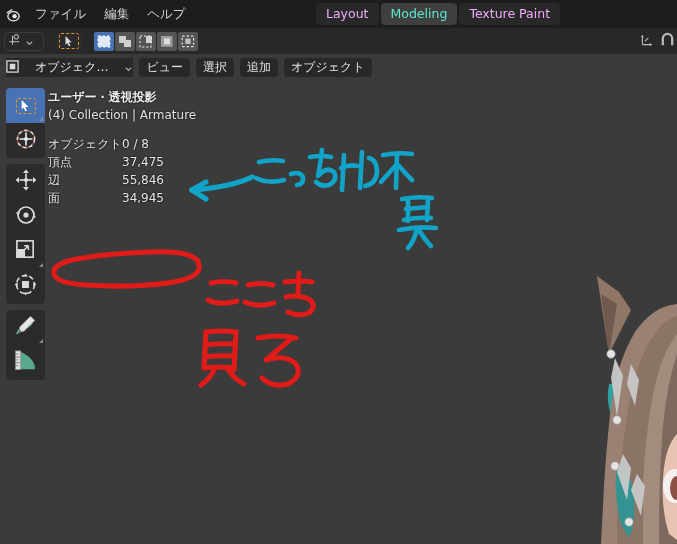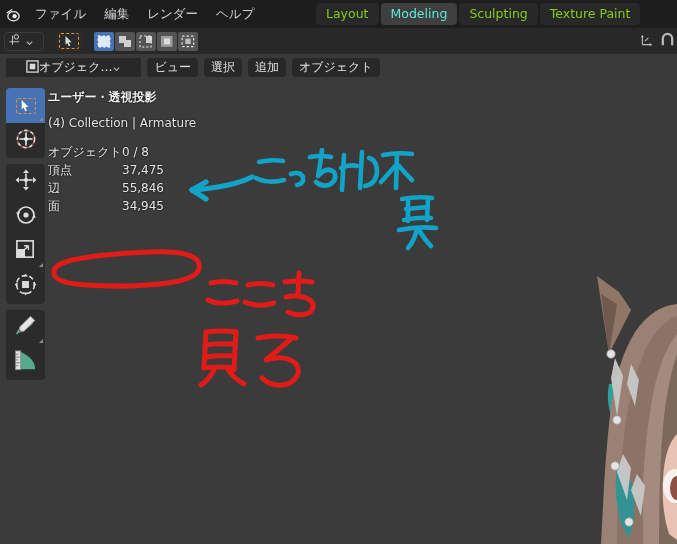--- a/index.html
+++ b/index.html
@@ -27,21 +27,21 @@
     color: #d2d2d2; font-size: 12.5px; padding: 0 9px; line-height: 28px;
     white-space: nowrap; cursor: default;
   }
 
   .wstabs {
     position: absolute; left: 316px; top: 3px; height: 22px;
     display: flex; align-items: center; gap: 2px;
   }
   .wstab {
     height: 22px; line-height: 22px; padding: 0 10px;
-    font-size: 12.5px; color: #84cc16; background: #282828;
+    font-size: 12.5px; color: #f0abfc; background: #282828;
     border-radius: 4px; white-space: nowrap;
   }
   .wstab.active { background: #3f3f3f; color: #5eead4; }
 
   
   .row2 {
     position: absolute; left: 0; top: 28px; width: 677px; height: 26px;
     background: #282828; display: flex; align-items: center;
   }
   .editor-select {
@@ -79,21 +79,21 @@
   }
 
   
   .row3 {
     position: absolute; left: 0; top: 0; width: 677px; height: 26px;
     display: flex; align-items: center; background: #3a3a3a;
   }
   .mode-select {
     margin-left: 6px; height: 19px; background: #282828;
     border-radius: 0; display: flex; align-items: center;
-    padding: 0 20px; gap: 0;
+    padding: 0 0; gap: 16px;
   }
   .mode-select-label {
     color: #e2e2e2; font-size: 12px; white-space: nowrap;
   }
   .vmenu {
     margin-left: 6px; height: 19px; line-height: 19px; padding: 0 7px;
     background: #282828; border-radius: 4px;
     color: #e2e2e2; font-size: 12px; white-space: nowrap;
   }
 
@@ -118,21 +118,21 @@
     border-bottom: 4px solid #8d8d8d;
   }
 
   
   .stats {
     position: absolute; left: 48px; top: 34px;
     color: #e6e6e6; font-size: 12px; line-height: 18px;
     text-shadow: 0 0 2px #000;
   }
   .stats .line1 { font-size: 12px; font-weight: bold; color: #f0f0f0; }
-  .stats .line2 { font-size: 12px; color: #e4e4e4; margin-top: 8px; }
+  .stats .line2 { font-size: 12px; color: #e4e4e4; }
   .stats-table { margin-top: 11px; }
   .stats-row { display: flex; height: 18px; align-items: center; }
   .stats-key { width: 74px; white-space: nowrap; }
   .stats-val { white-space: nowrap; }
 
   
   .annotations {
     position: absolute; left: 0; top: 0; width: 677px; height: 490px;
     pointer-events: none;
   }
@@ -152,28 +152,26 @@
     <div class="blender-logo">
       <svg width="17" height="17" viewBox="0 0 24 24">
         <path d="M4 14.5c0-3.6 3.6-6.5 8-6.5s8 2.9 8 6.5S16.4 21 12 21s-8-2.9-8-6.5z" fill="none" stroke="#e8e8e8" stroke-width="1.9"></path>
         <circle cx="13.5" cy="14.3" r="3.1" fill="#e8e8e8"></circle>
         <path d="M3 9.5l6.5-4.2" stroke="#e8e8e8" stroke-width="1.9" fill="none" stroke-linecap="round"></path>
       </svg>
     </div>
     <div class="topmenu">
       <div class="topmenu-item">ファイル</div>
       <div class="topmenu-item">編集</div>
-      <div class="topmenu-item">レンダー</div>
       <div class="topmenu-item">ヘルプ</div>
     </div>
 
     <div class="wstabs">
       <div class="wstab">Layout</div>
       <div class="wstab active">Modeling</div>
-      <div class="wstab">Sculpting</div>
       <div class="wstab">Texture Paint</div>
 
     </div>
   </div>
 
   <div class="row2">
 
     <div class="editor-select">
       <span>
         <svg width="15" height="15" viewBox="0 0 20 20">

